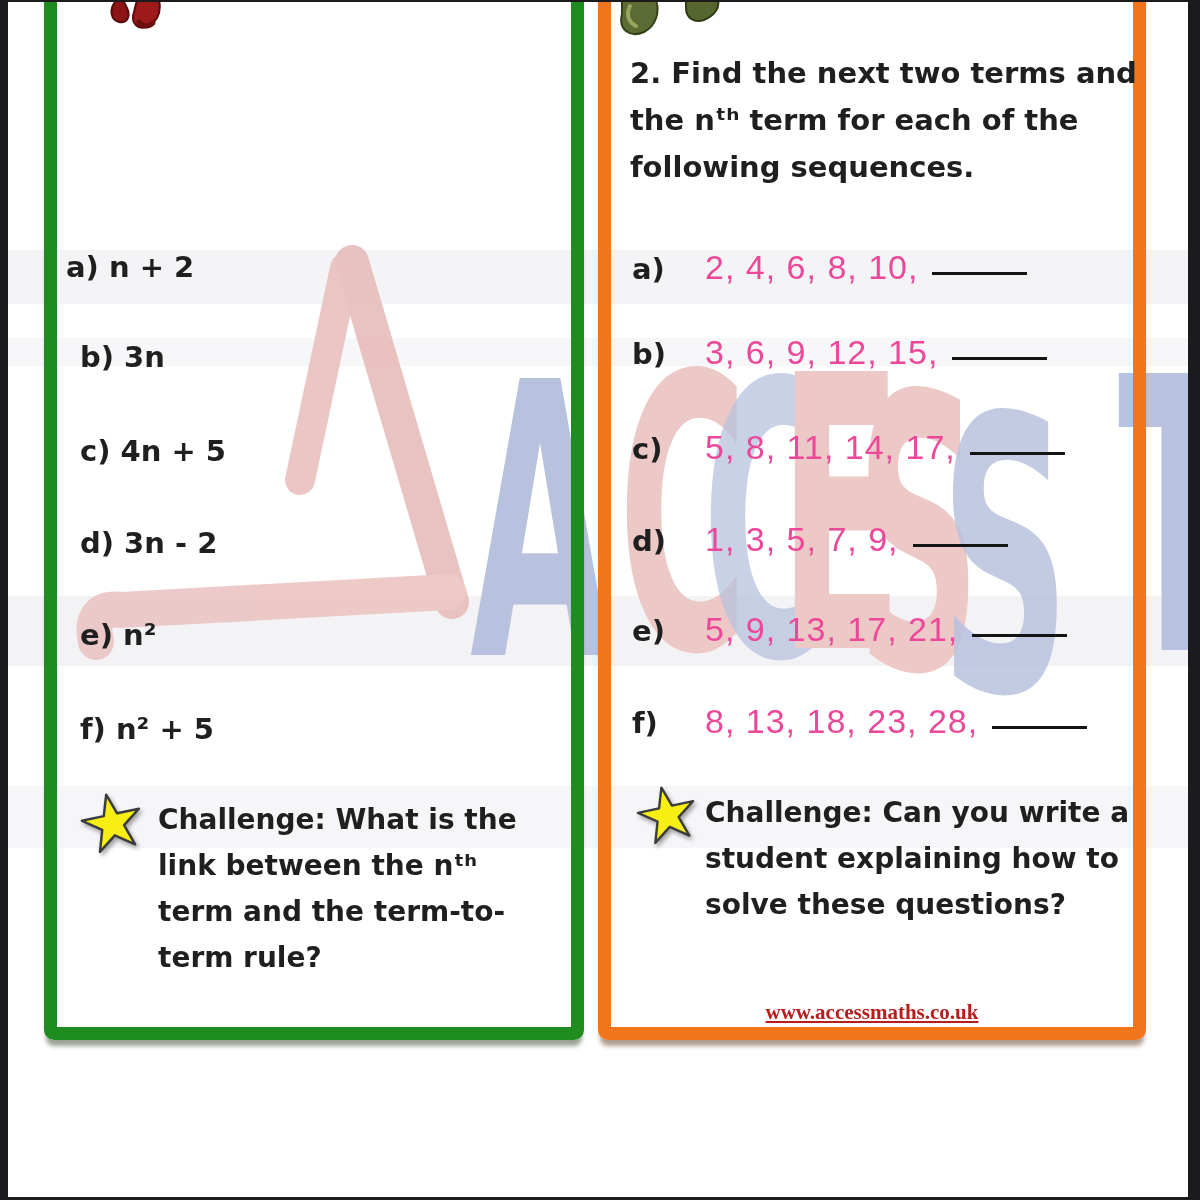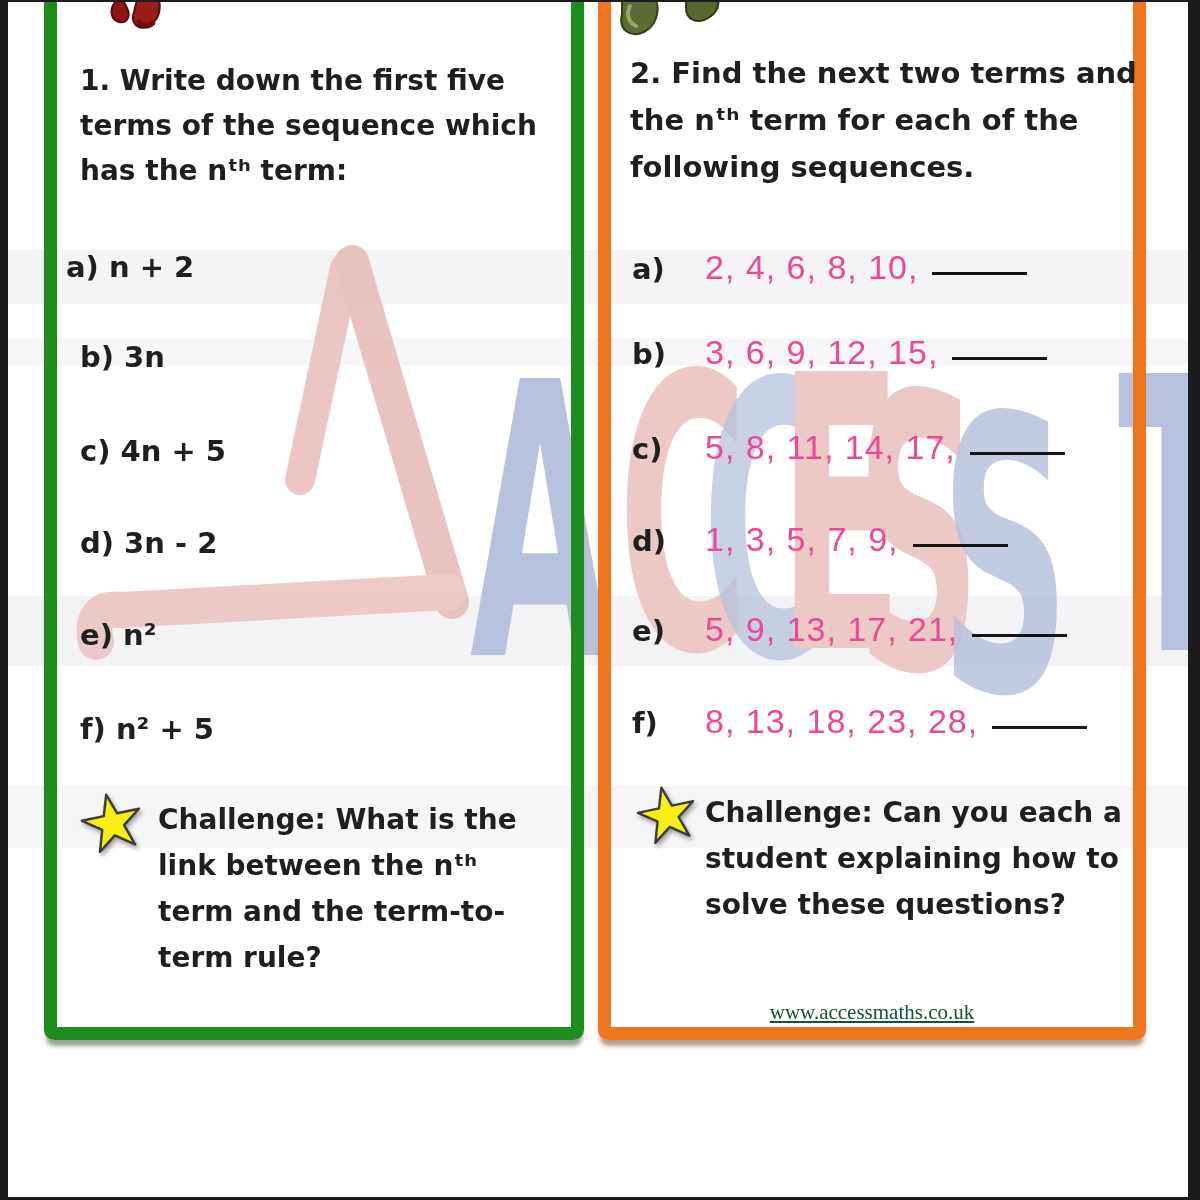--- a/index.html
+++ b/index.html
@@ -44,22 +44,22 @@
   .r-item{display:flex;align-items:baseline;white-space:nowrap;z-index:3;}
   .r-item .lab{font-size:29px;font-weight:bold;width:73px;}
   .r-item .seq{font-family:Liberation Sans, sans-serif;font-size:34px;letter-spacing:1px;color:#ec4899;}
   .r-item .blank{display:inline-block;width:95px;border-bottom:3px solid #141414;margin-left:14px;transform:translateY(-4px);}
 
   .challenge{font-size:28px;line-height:46px;font-weight:600;white-space:nowrap;z-index:3;}
   .challenge span{display:block;}
 
   .star{filter:drop-shadow(2px 3px 2px rgba(0,0,0,.35));z-index:3;}
 
-  .site-link{font-family:"Liberation Serif","DejaVu Serif",serif;font-size:21px;font-weight:normal;
-             color:#14532d;text-decoration:underline;text-align:center;width:480px;z-index:3;cursor:pointer;}
+  .site-link{font-family:"Liberation Serif","DejaVu Serif",serif;font-size:21px;font-weight:bold;
+             color:#b91c1c;text-decoration:underline;text-align:center;width:480px;z-index:3;cursor:pointer;}
 </style>
 </head>
 <body>
 
 <div id="page">
 
   <div class="band band-a"></div>
   <div class="band band-b"></div>
   <div class="band band-e"></div>
   <div class="band band-ch"></div>
@@ -84,25 +84,20 @@
   </div>
 
   <div class="panel panel-left"></div>
 
   <svg class="abs" style="left:103px;top:0;z-index:3;" width="70" height="40" viewBox="0 0 70 40">
     <path d="M12,2 C6,10 8,20 16,22 C24,24 28,16 24,8 L20,0 L12,0 Z" fill="#8c1414" stroke="#5a0a0a" stroke-width="2"></path>
     <path d="M34,0 L56,0 C58,10 56,20 46,26 C36,31 27,24 31,12 Z" fill="#9c1a1a" stroke="#5a0a0a" stroke-width="2"></path>
     <path d="M36,22 C40,27 46,27 50,23" fill="none" stroke="#6b0e0e" stroke-width="5" stroke-linecap="round"></path>
   </svg>
 
-  <div class="abs title" style="left:80px;top:58px;">
-    <span>1. Write down the first five</span>
-    <span>terms of the sequence which</span>
-    <span>has the nᵗʰ term:</span>
-  </div>
 
   <div class="abs l-item" style="left:66px;top:250px;">a) n + 2</div>
   <div class="abs l-item" style="left:80px;top:340px;">b) 3n</div>
   <div class="abs l-item" style="left:80px;top:434px;">c) 4n + 5</div>
   <div class="abs l-item" style="left:80px;top:526px;">d) 3n - 2</div>
   <div class="abs l-item" style="left:80px;top:618px;">e) n²</div>
   <div class="abs l-item" style="left:80px;top:712px;">f) n² + 5</div>
 
   <svg class="abs star" style="left:80px;top:791px;" width="64" height="62" viewBox="0 0 100 100">
     <polygon points="50,5 61,38 97,38 68,59 79,93 50,72 21,93 32,59 3,38 39,38" fill="#f7ef13" stroke="#3c3c3c" stroke-width="4" stroke-linejoin="round" transform="rotate(-12 50 50)"></polygon>
@@ -158,21 +153,21 @@
     <span class="lab">f)</span>
     <span class="seq">8, 13, 18, 23, 28,</span>
     <span class="blank"></span>
   </div>
 
   <svg class="abs star" style="left:636px;top:784px;" width="62" height="60" viewBox="0 0 100 100">
     <polygon points="50,5 61,38 97,38 68,59 79,93 50,72 21,93 32,59 3,38 39,38" fill="#f7ef13" stroke="#3c3c3c" stroke-width="4" stroke-linejoin="round" transform="rotate(-12 50 50)"></polygon>
   </svg>
 
   <div class="abs challenge" style="left:705px;top:790px;">
-    <span>Challenge: Can you each a</span>
+    <span>Challenge: Can you write a</span>
     <span>student explaining how to</span>
     <span>solve these questions?</span>
   </div>
 
   <div class="abs site-link" style="left:632px;top:1000px;">www.accessmaths.co.uk</div>
 
   <div class="bar bar-left"></div>
   <div class="bar bar-right"></div>
   <div class="bar bar-top"></div>
   <div class="bar bar-bottom"></div>

